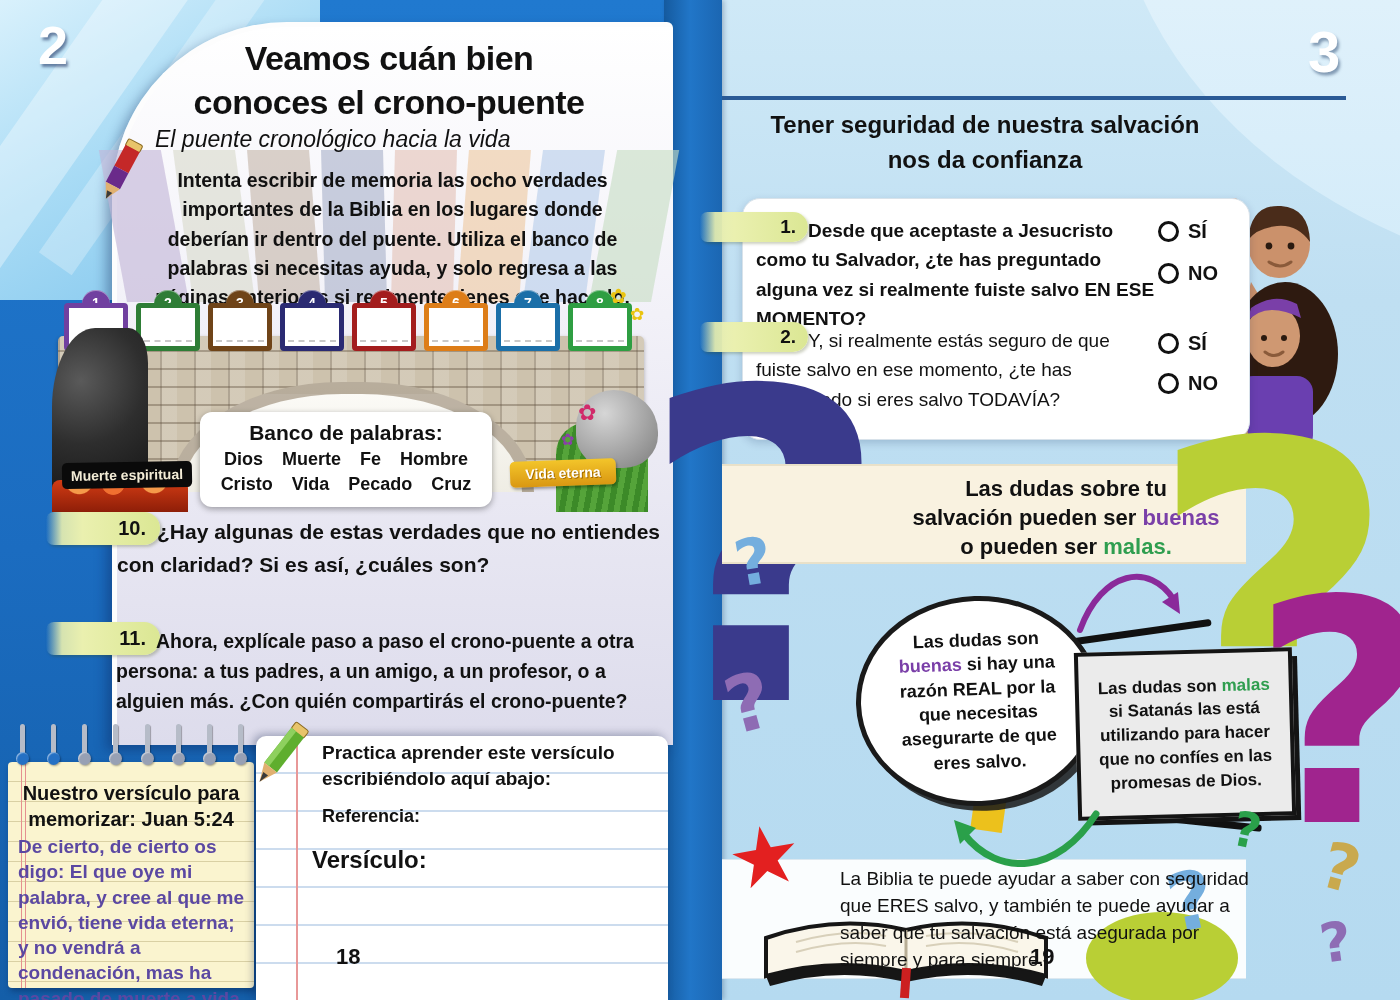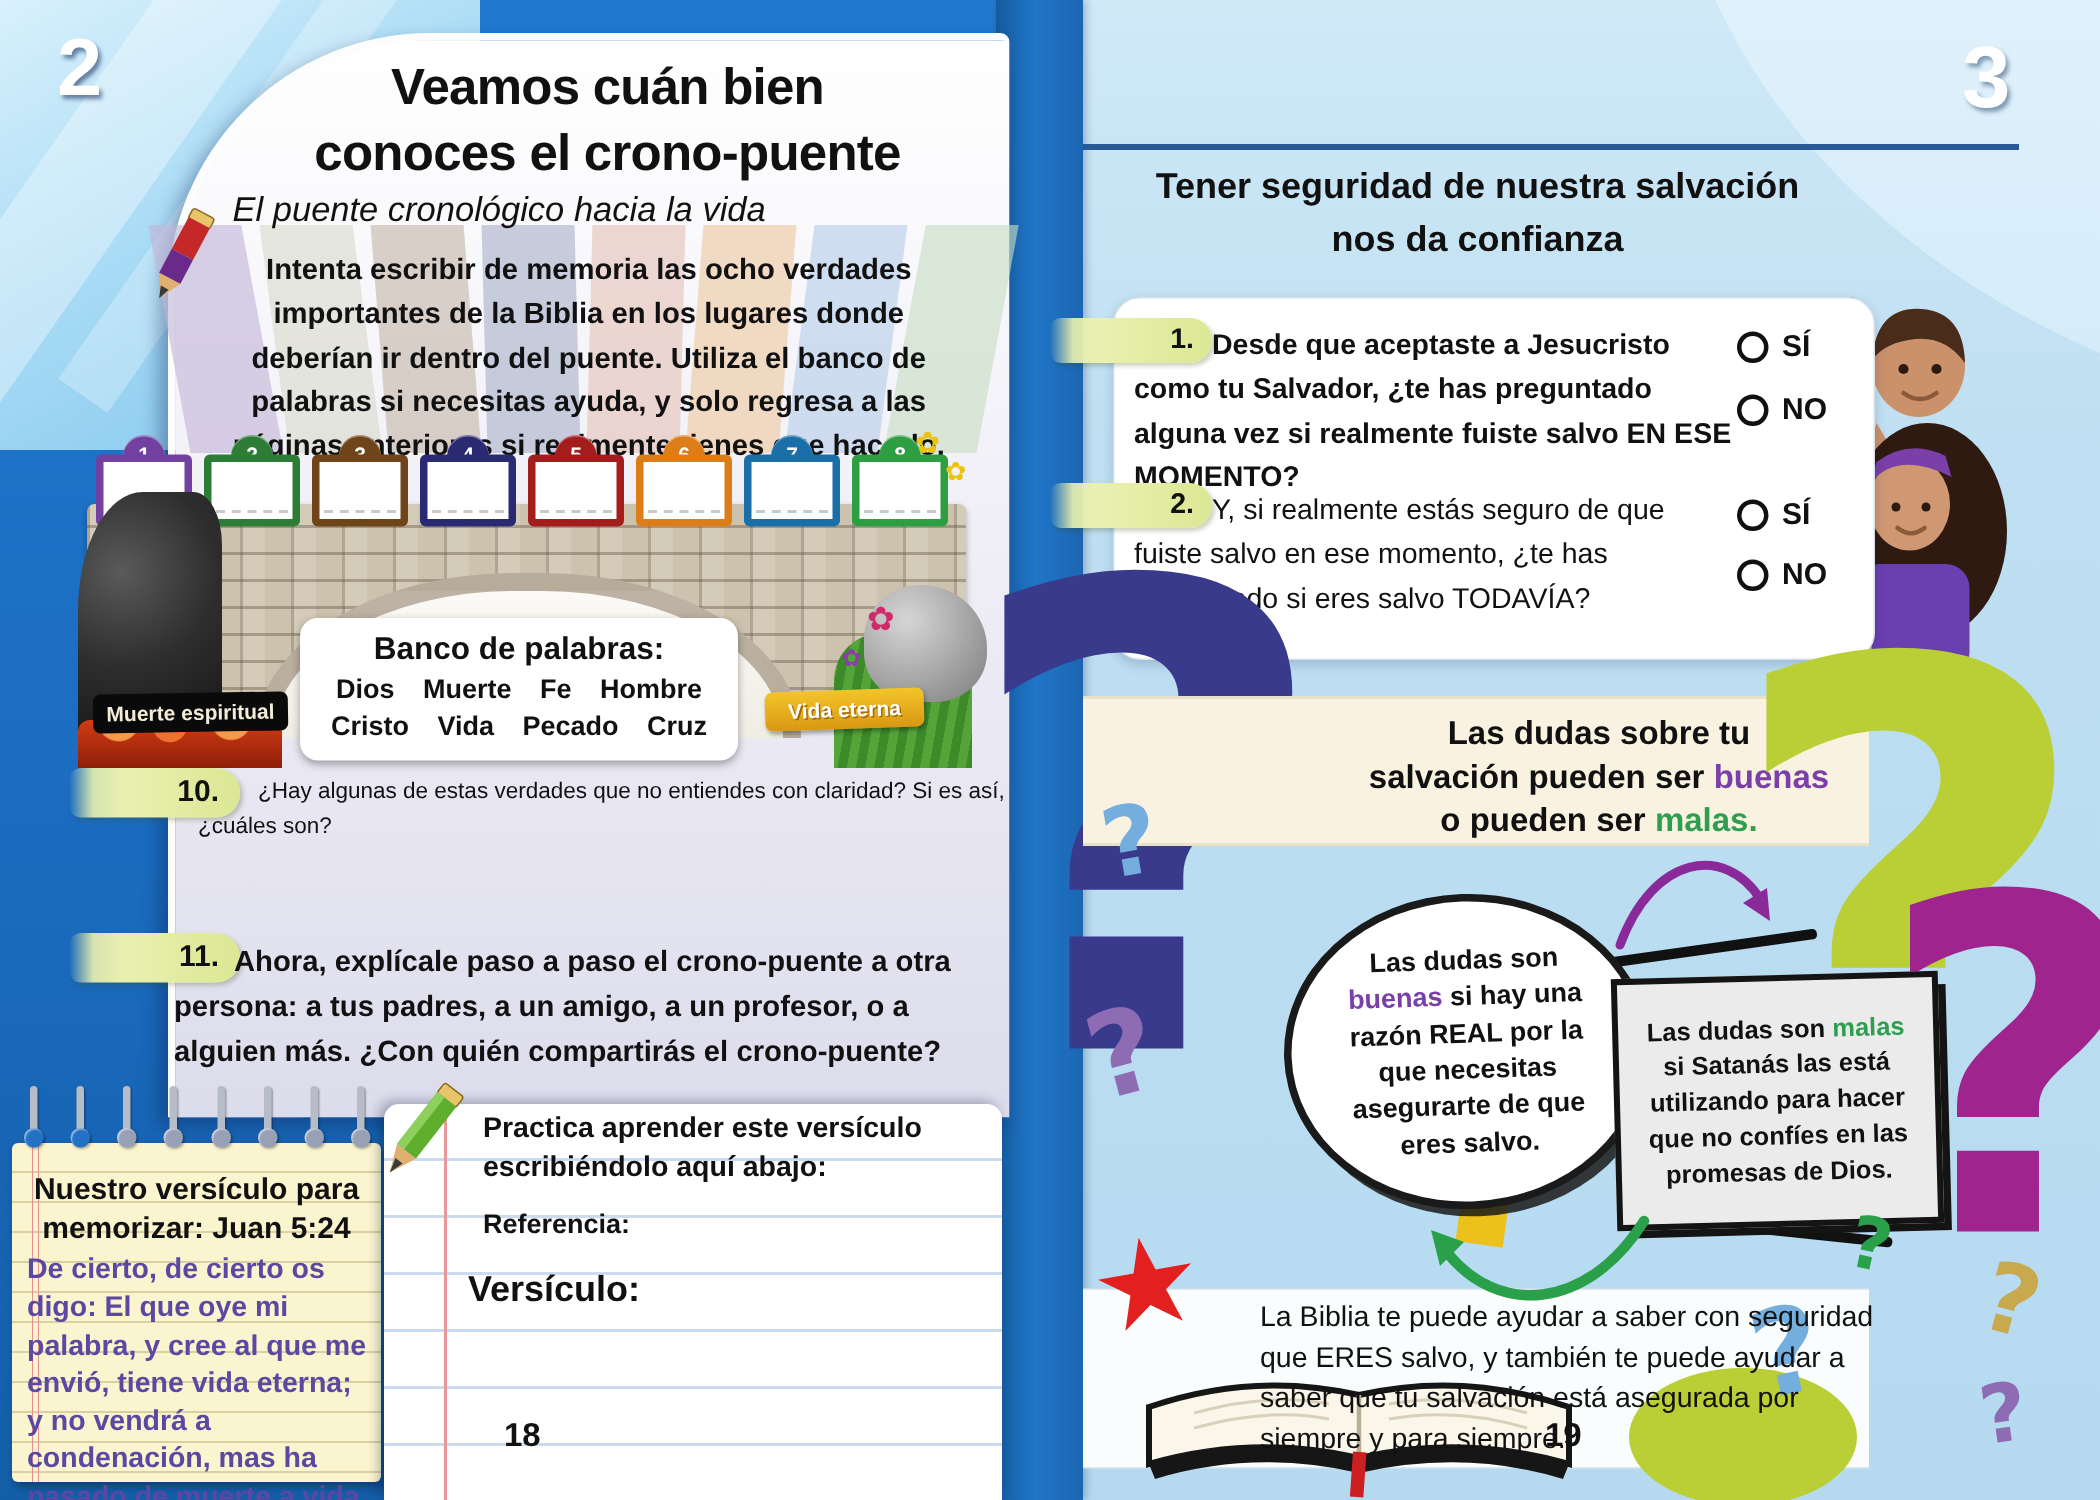--- a/index.html
+++ b/index.html
@@ -12,21 +12,21 @@
   #sky{left:0;top:0;width:320px;height:300px;background:linear-gradient(150deg,#d9f1fc 0%,#a8dbf5 45%,#7cc3ec 100%);z-index:1;overflow:hidden;}
   .ray{position:absolute;background:rgba(255,255,255,.35);width:70px;height:400px;top:-100px;}
   #ray1{left:40px;transform:rotate(35deg);}
   #ray2{left:150px;transform:rotate(35deg);width:40px;background:rgba(255,255,255,.28);}
   #left-corner-num{left:38px;top:14px;font-size:54px;font-weight:800;color:#fff;text-shadow:2px 3px 3px rgba(20,40,90,.55);z-index:2;}
   #panel{left:112px;top:22px;width:556px;height:718px;z-index:2;
          background:linear-gradient(180deg,#ffffff 0%,#f2f1f8 40%,#dddcec 100%);
          border-top-left-radius:175px;border-top-right-radius:6px;
          border-left:5px solid #fdfdfd;border-top:5px solid #fdfdfd;
          box-shadow:-6px 6px 12px rgba(10,30,80,.35);}
-  #lp-title{left:160px;top:36px;width:490px;text-align:center;font-size:34px;line-height:1.3;font-weight:800;letter-spacing:-0.5px;z-index:4;}
+  #lp-title{left:144px;top:36px;width:490px;text-align:center;font-size:34px;line-height:1.3;font-weight:800;letter-spacing:-0.5px;z-index:4;}
   #lp-subtitle{left:155px;top:126px;width:490px;font-size:23px;font-style:italic;font-weight:500;z-index:4;}
   #bands{left:125px;top:150px;width:530px;height:152px;z-index:3;}
   .band{position:absolute;top:0;width:62px;height:152px;opacity:.62;transform-origin:bottom center;}
   .band:nth-child(1){left:2px;transform:skewX(10.5deg);}
   .band:nth-child(2){left:68px;transform:skewX(7.5deg);}
   .band:nth-child(3){left:134px;transform:skewX(4.5deg);}
   .band:nth-child(4){left:200px;transform:skewX(1.5deg);}
   .band:nth-child(5){left:266px;transform:skewX(-1.5deg);}
   .band:nth-child(6){left:332px;transform:skewX(-4.5deg);}
   .band:nth-child(7){left:398px;transform:skewX(-7.5deg);}
@@ -80,21 +80,21 @@
   #fl1{left:520px;top:112px;font-size:22px;color:#d12a6a;}
   #fl2{left:503px;top:142px;font-size:16px;color:#8a3fa8;}
   #fl3{left:552px;top:-4px;font-size:20px;color:#eac410;}
   #fl4{left:572px;top:16px;font-size:17px;color:#eac410;}
 
   .q-pill{background:linear-gradient(90deg,rgba(234,240,175,0) 0%,rgba(234,240,175,.9) 14%,#eaf0af 32%,#dbe794 100%);
           border-radius:8px 16px 16px 8px;font-weight:800;text-align:right;
           box-shadow:2px 2px 3px rgba(60,70,10,.25);z-index:5;}
   #q10-pill{left:46px;top:512px;width:100px;height:33px;font-size:20px;line-height:33px;padding-right:14px;}
   #q11-pill{left:46px;top:622px;width:100px;height:33px;font-size:20px;line-height:33px;padding-right:14px;}
-  #q10-text{left:132px;top:516px;width:550px;font-size:15px;font-weight:400;line-height:1.55;text-indent:40px;z-index:5;}
+  #q10-text{left:117px;top:516px;width:550px;font-size:21px;font-weight:700;line-height:1.55;text-indent:40px;z-index:5;}
   #q11-text{left:116px;top:626px;width:554px;font-size:19.5px;font-weight:700;line-height:1.55;text-indent:40px;z-index:5;}
 
   
   #notebook-paper{left:8px;top:762px;width:246px;height:226px;z-index:6;border-radius:4px;
       background-color:#faf4cf;
       background-image:
         linear-gradient(90deg,rgba(0,0,0,0) 0 13px,#e59090 13px 14px,rgba(0,0,0,0) 14px 17px,#e59090 17px 18px,rgba(0,0,0,0) 18px),
         repeating-linear-gradient(180deg,rgba(0,0,0,0) 0 19px,#d9d0a4 19px 20px);
       box-shadow:2px 3px 6px rgba(0,20,60,.4);}
   #pins{left:16px;top:724px;width:232px;height:44px;z-index:7;display:flex;justify-content:space-between;}

